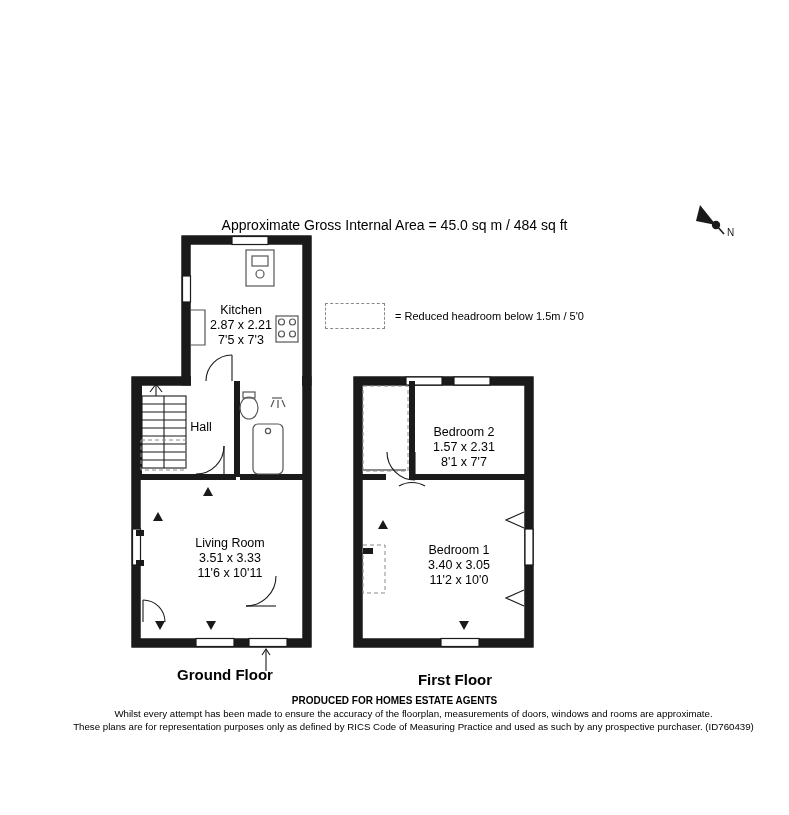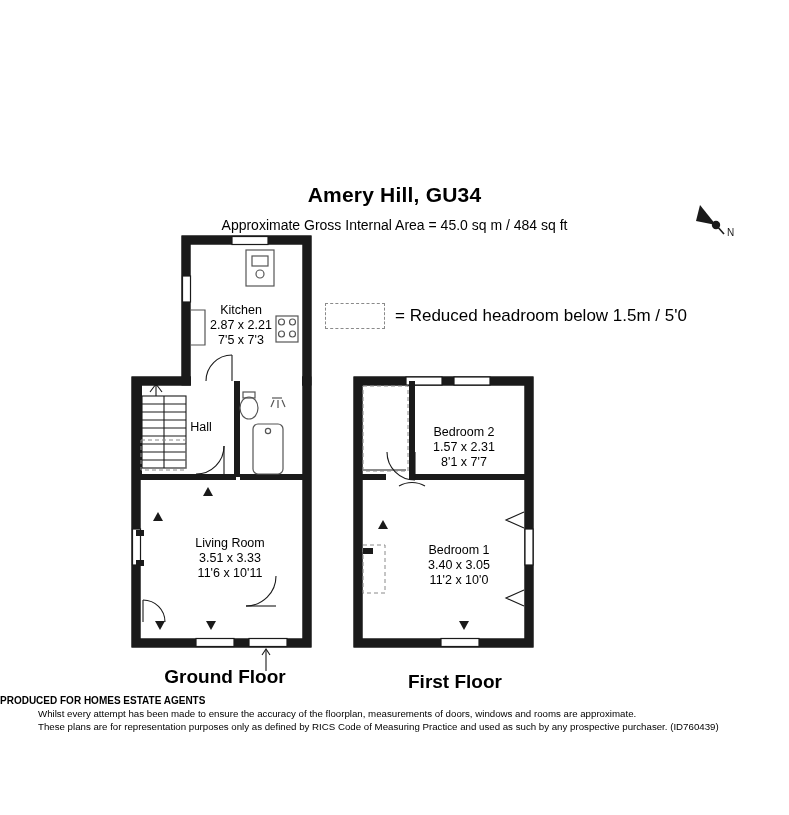--- a/index.html
+++ b/index.html
@@ -48,21 +48,21 @@
     align-items: center;
   }
   #legend .swatch {
     width: 58px;
     height: 24px;
     border: 1px dashed #8a8a8a;
     background: #ffffff;
   }
   #legend .legend-text {
     margin-left: 10px;
-    font-size: 17px;
+    font-size: 11px;
     white-space: nowrap;
   }
 
   
   #compass {
     position: absolute;
     left: 694px; top: 203px;
     width: 48px; height: 40px;
   }
 
@@ -87,50 +87,50 @@
 
   #label-kitchen  { left: 186px; top: 303px; width: 110px; }
   #label-hall     { left: 174px; top: 420px; width: 54px; text-align: center; }
   #label-living   { left: 150px; top: 536px; width: 160px; }
   #label-bed2     { left: 400px; top: 425px; width: 128px; }
   #label-bed1     { left: 380px; top: 543px; width: 158px; }
 
   
   .floor-caption {
     position: absolute;
-    font-size: 19px;
+    font-size: 15px;
     font-weight: bold;
     text-align: center;
   }
   #caption-ground { left: 100px; top: 666px; width: 250px; }
   #caption-first  { left: 330px; top: 671px; width: 250px; }
 
   
   #footer {
     position: absolute;
     left: 0; top: 694px;
     width: 789px;
+    text-align: center;
   }
   #footer .f-line1 {
     font-size: 10px;
     font-weight: bold;
     line-height: 13px;
   }
   #footer .f-line {
     font-size: 9.7px;
     line-height: 13px;
     margin-left: 38px;
   }
 </style>
 </head>
 <body>
 
 <div class="page">
 
-  <div id="title">Amery Hill, GU34</div>
   <div id="subtitle">Approximate Gross Internal Area = 45.0 sq m / 484 sq ft</div>
 
   <div id="compass">
     <svg width="48" height="40" viewBox="0 0 48 40">
       <path d="M6 2 L22 22 L2 18 Z" fill="#1a1a1a"></path>
       <path d="M22 22 L30 31" stroke="#1a1a1a" stroke-width="1.6" fill="none"></path>
       <circle cx="22" cy="22" r="4.2" fill="#1a1a1a"></circle>
       <text x="33" y="33" font-family="Liberation Sans, sans-serif" font-size="10" fill="#1a1a1a">N</text>
     </svg>
   </div>

